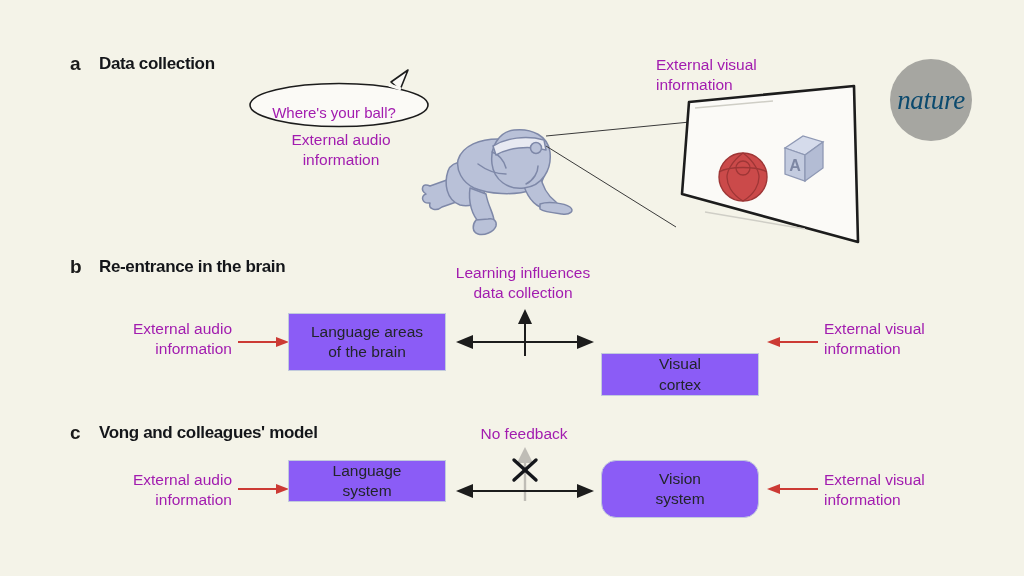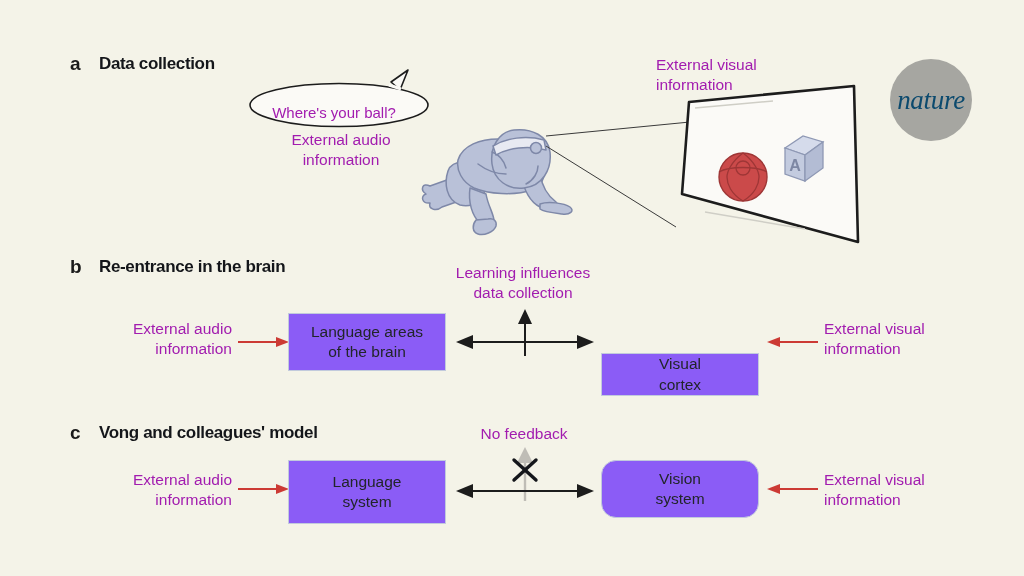--- a/index.html
+++ b/index.html
@@ -224,21 +224,21 @@
   <div class="abs label right-align" style="left:80px; top:470px; width:152px;">External audio
 information</div>
 
   <div class="abs" style="left:238px; top:481px;">
     <svg width="52" height="16" viewBox="0 0 52 16">
       <line x1="0" y1="8" x2="40" y2="8" stroke="#cc3a34" stroke-width="1.8"></line>
       <polygon points="51,8 38,3 38,13" fill="#cc3a34"></polygon>
     </svg>
   </div>
 
-  <div class="abs proc-box" style="left:288px; top:460px; width:158px; height:64px;">Language
+  <div class="abs proc-box" style="left:288px; top:460px; width:158px; height:42px;">Language
 system</div>
 
   <div class="abs label center-align" style="left:440px; top:424px; width:168px;">No feedback</div>
 
   <div class="abs" style="left:455px; top:445px;">
     <svg width="140" height="62" viewBox="0 0 140 62">
 
       <line x1="70" y1="56" x2="70" y2="14" stroke="#bfbdb6" stroke-width="2.4"></line>
       <polygon points="70,2 62,18 78,18" fill="#bfbdb6"></polygon>
 

